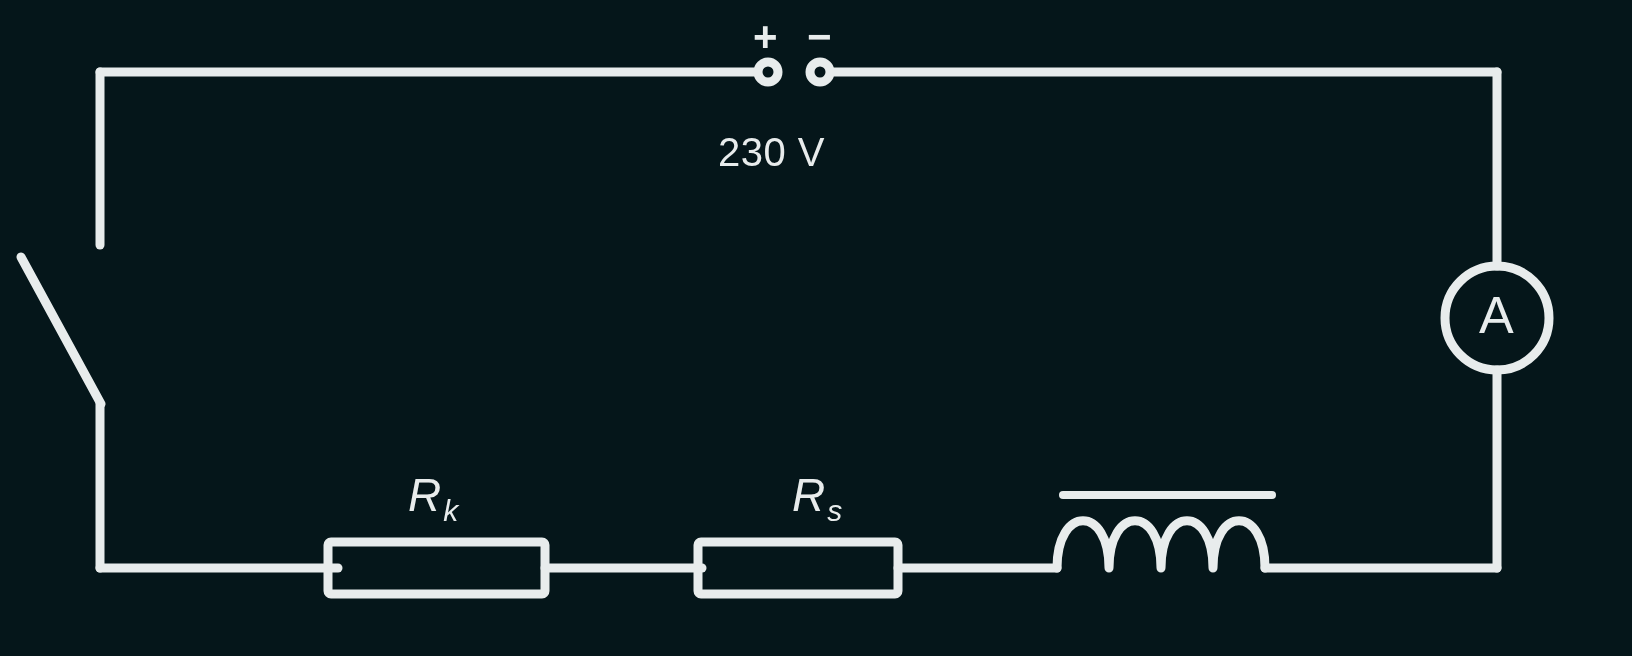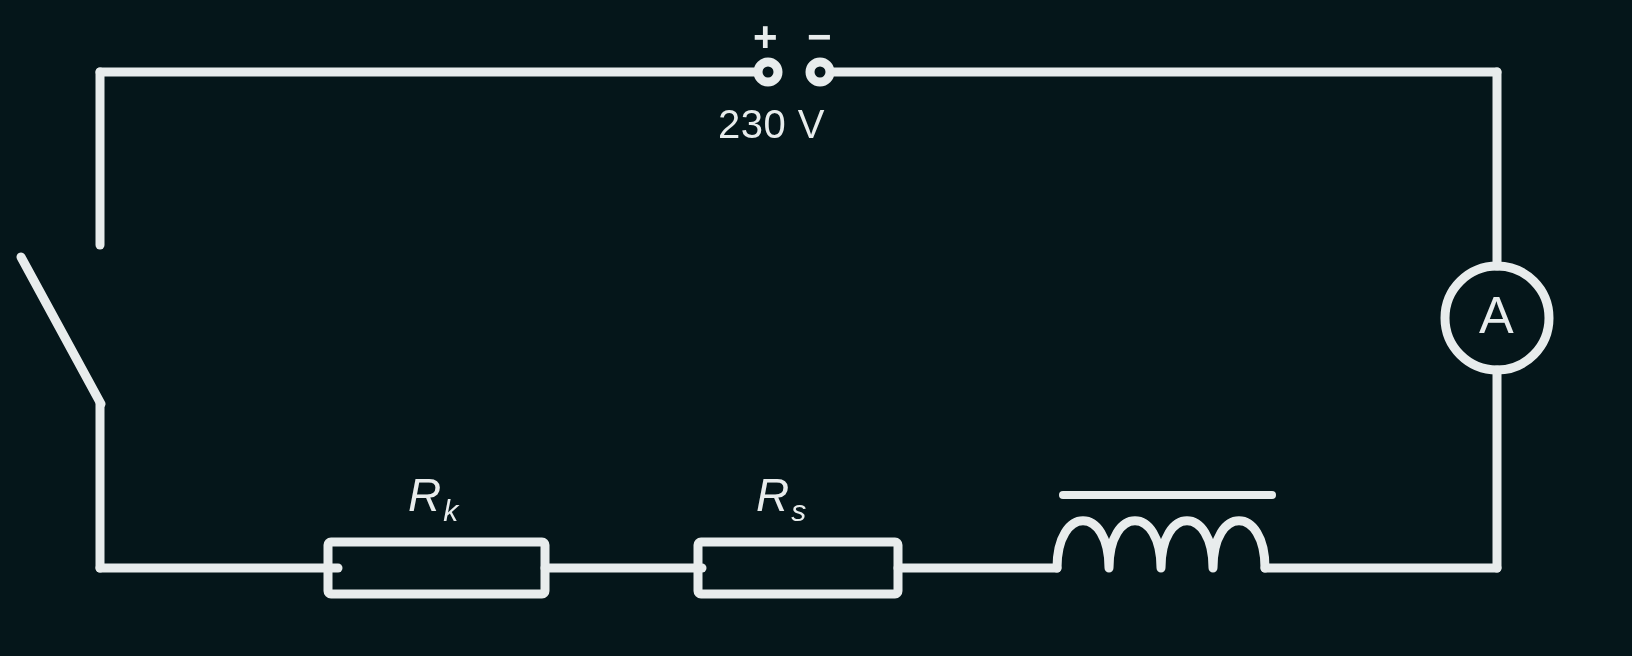--- a/index.html
+++ b/index.html
@@ -65,20 +65,21 @@
   .lbl {
     position: absolute;
     color: #e8ecec;
     white-space: nowrap;
     line-height: 1;
     user-select: none;
   }
   .lbl-voltage {
     font-size: 40px;
     letter-spacing: 0.5px;
+    margin-top: 28px;
   }
   .lbl-polarity {
     font-size: 42px;
     font-weight: 700;
     line-height: 1;
   }
   .lbl-res {
     font-size: 46px;
     font-style: italic;
   }
@@ -144,17 +145,17 @@
   </svg>
 
   <div class="lbl lbl-polarity" style="left:753px; top:16px;">+</div>
 
   <div class="lbl lbl-polarity" style="left:807px; top:16px;">−</div>
 
   <div class="lbl lbl-voltage" style="left:718px; top:104px;">230 V</div>
 
   <div class="lbl lbl-res" style="left:408px; top:472px;"><span>R</span><span class="sub">k</span></div>
 
-  <div class="lbl lbl-res" style="left:756px; top:472px;"><span>R</span><span class="sub">s</span></div>
+  <div class="lbl lbl-res" style="left:792px; top:472px;"><span>R</span><span class="sub">s</span></div>
 
   <div class="lbl lbl-meter" style="left:1479px; top:289px;">A</div>
 
 </div>
 
 </body></html>

